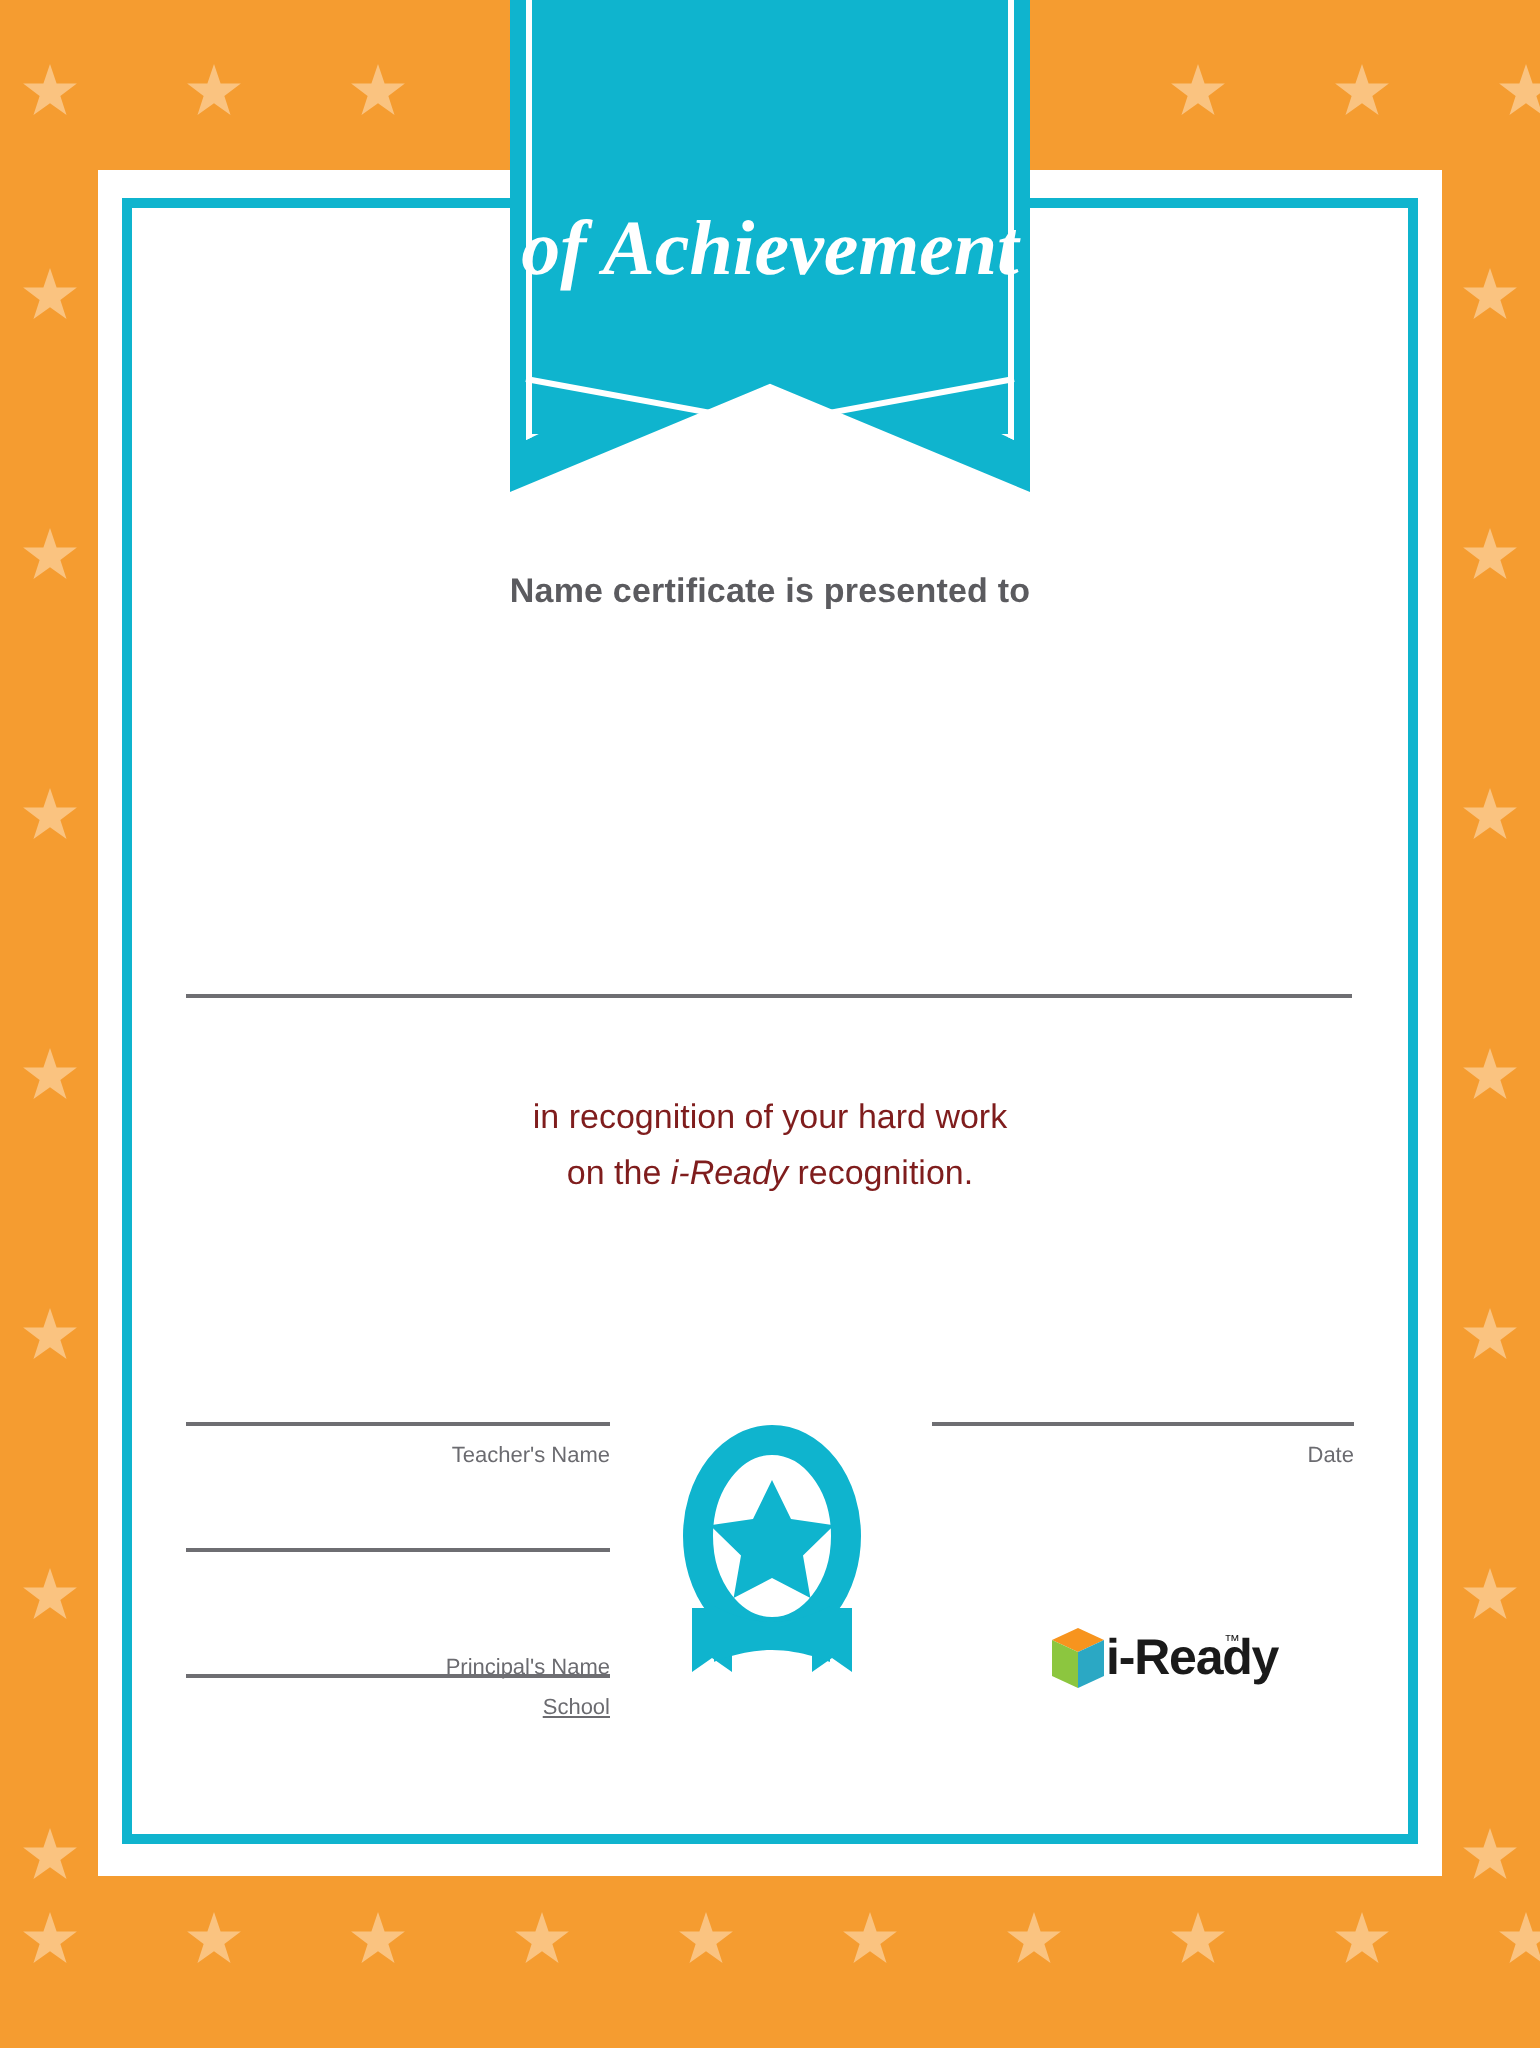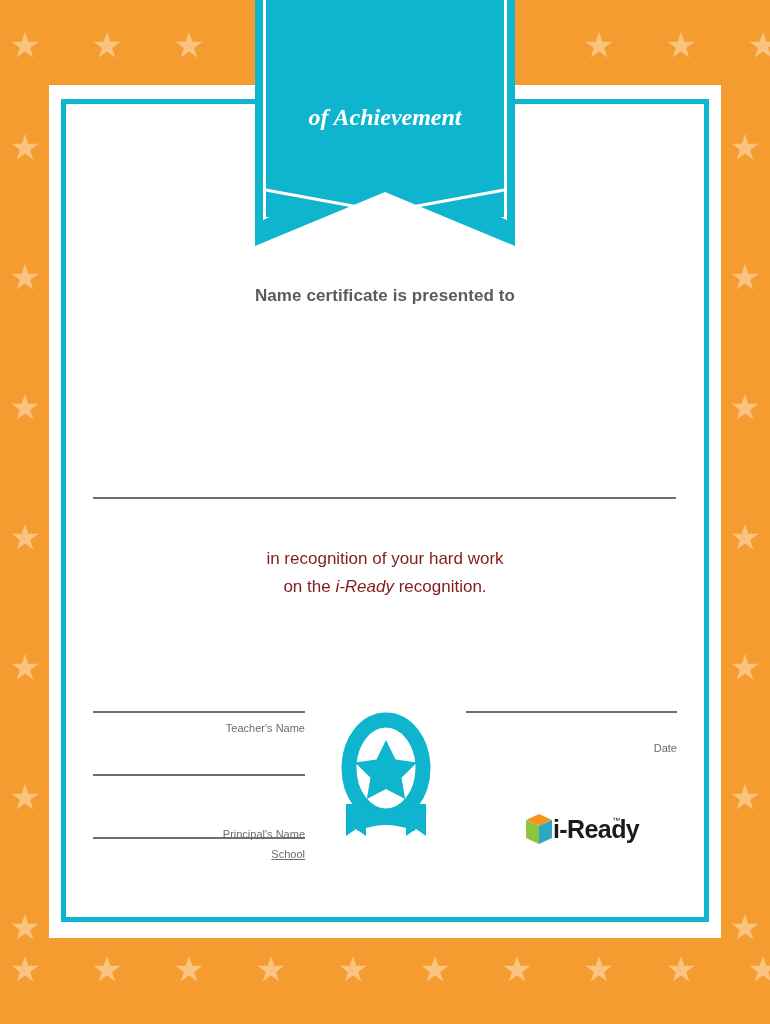--- a/index.html
+++ b/index.html
@@ -87,21 +87,21 @@
   }
   .banner-sub{
     position:absolute;
     left:255px; top:104px;
     width:260px;
     text-align:center;
     color:#ffffff;
     font-family:"Liberation Serif", serif;
     font-weight:bold;
     font-style:italic;
-    font-size:24px;
+    font-size:39px;
     z-index:8;
     line-height:1.1;
   }
 
   
   .presented{
     position:absolute;
     left:0; top:286px; width:100%;
     text-align:center;
     color:#5B5B5F;
@@ -221,21 +221,21 @@
   <div class="sigline" style="left:93px; top:711px; width:212px;"></div>
   <div class="siglabel" style="left:93px; top:722px; width:212px;">Teacher's Name</div>
 
   <div class="sigline" style="left:93px; top:774px; width:212px;"></div>
   <div class="siglabel" style="left:93px; top:828px; width:212px;">Principal's Name</div>
 
   <div class="sigline" style="left:93px; top:837px; width:212px;"></div>
   <div class="siglabel" style="left:93px; top:848px; width:212px;text-decoration:underline;">School</div>
 
   <div class="sigline" style="left:466px; top:711px; width:211px;"></div>
-  <div class="siglabel" style="left:466px; top:722px; width:211px;margin-top:20px;">Date</div>
+  <div class="siglabel" style="left:466px; top:722px; width:211px;">Date</div>
 
   <div class="medal">
     <svg viewBox="0 0 106 128" width="106" height="128" aria-hidden="true">
 
       <ellipse cx="53" cy="56" rx="37" ry="48" fill="none" stroke="#0FB4CE" stroke-width="15"></ellipse>
 
       <polygon fill="#0FB4CE" points="53,28 62.5,47.5 84,50.6 68.5,65.7 72.2,87 53,77 33.8,87 37.5,65.7 22,50.6 43.5,47.5"></polygon>
 
       <path fill="#0FB4CE" d="M13,92 L33,92 L33,124 L23,117 L13,124 Z"></path>
       <path fill="#0FB4CE" d="M93,92 L73,92 L73,124 L83,117 L93,124 Z"></path>

